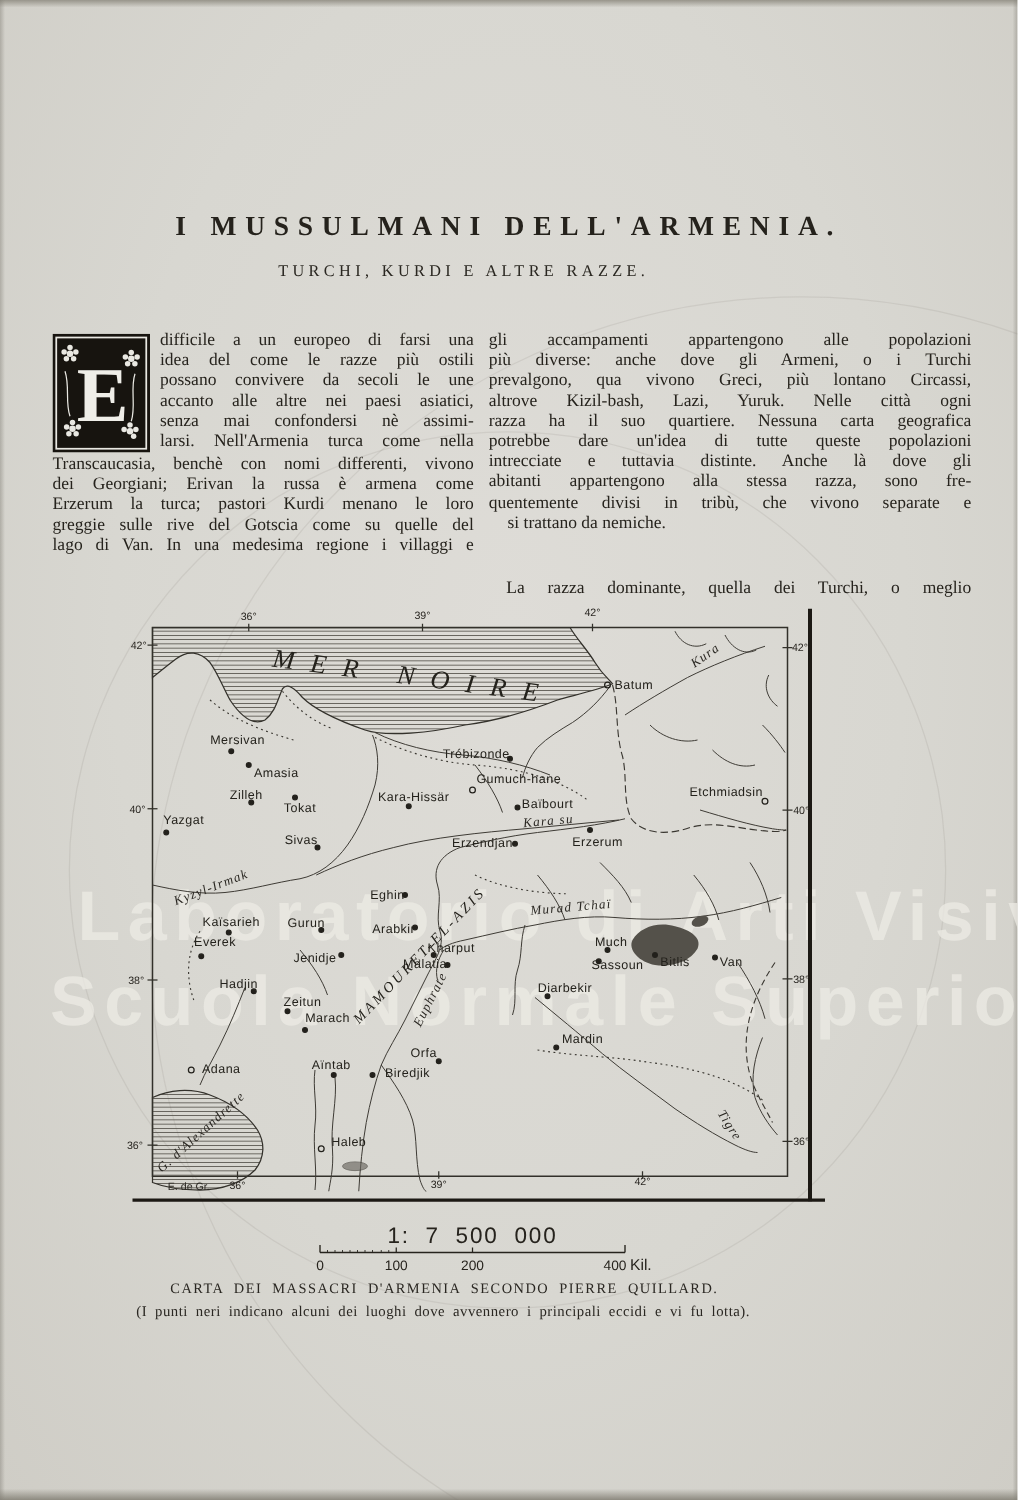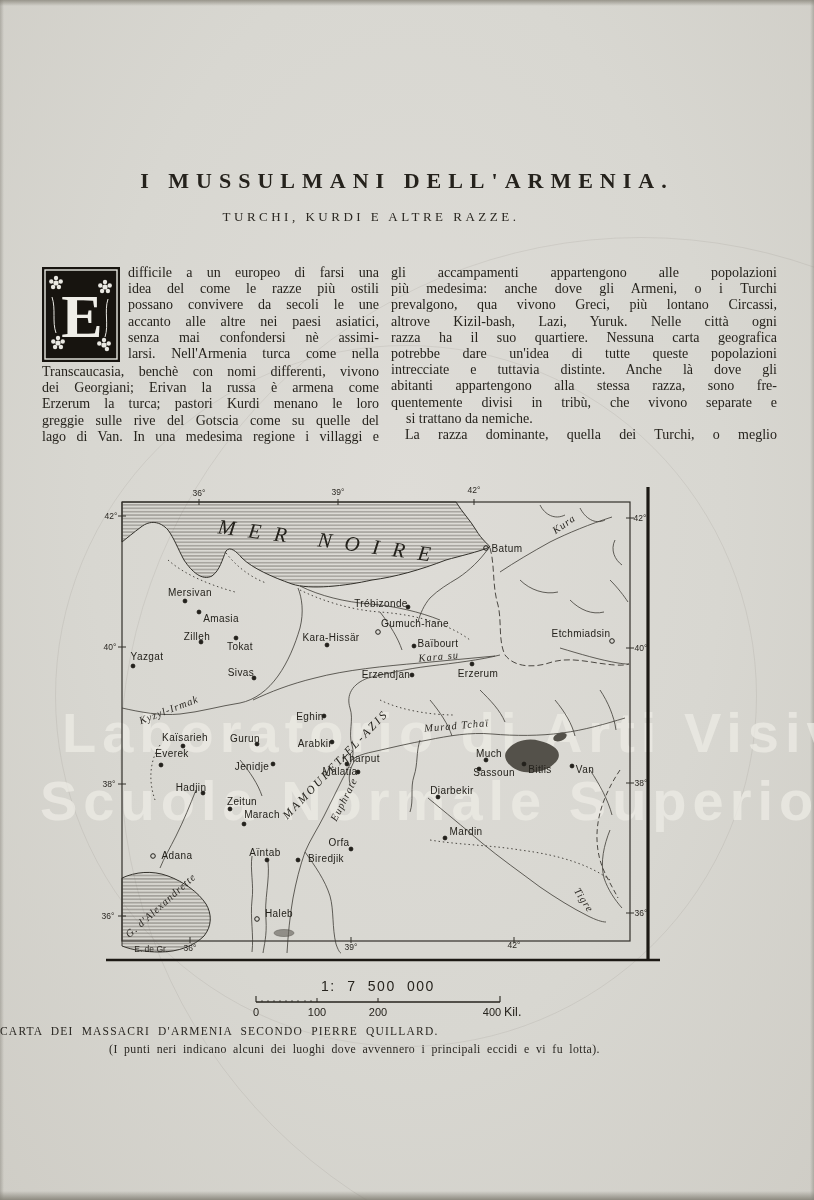--- a/index.html
+++ b/index.html
@@ -21,34 +21,34 @@
   .wm-l2{left:40px;top:768px;font-size:56px;}
   .title{position:absolute;left:0;top:168px;width:814px;text-align:center;
          font-size:22px;letter-spacing:7px;font-weight:bold;margin:0;color:#25221c;}
   .subtitle{position:absolute;left:0;top:209px;width:742px;text-align:center;
             font-size:13px;letter-spacing:3.5px;font-weight:normal;margin:0;color:#2a2721;}
   .col{position:absolute;top:265px;font-size:14px;}
   .col-left{left:42px;width:337px;}
   .col-right{left:391px;width:386px;}
   .tline{height:16.2px;line-height:16.2px;text-align:justify;text-align-last:justify;overflow:hidden;}
   .tline.last{text-align-last:left;margin-left:15px;}
-  .para2{height:16.2px;line-height:16.2px;text-align:justify;text-align-last:justify;text-indent:14px;overflow:hidden;}
+  .para2{height:16.2px;line-height:16.2px;text-align:justify;text-align-last:justify;text-indent:14px;overflow:hidden;margin-top:36px;}
   .dropcap{float:left;width:78px;height:95px;margin:2px 8px 2px 0;}
   .map-svg{position:absolute;left:100px;top:480px;width:570px;height:490px;}
   .city-label{font-family:"Liberation Sans","DejaVu Sans",sans-serif;font-size:10px;fill:#24221c;letter-spacing:.4px;}
   .coord-label{font-family:"Liberation Sans","DejaVu Sans",sans-serif;font-size:8.5px;fill:#2b2823;}
   .river-label{font-family:"Liberation Serif","DejaVu Serif",serif;font-style:italic;font-size:10.5px;fill:#2b2823;letter-spacing:1px;}
   .region-label{font-family:"Liberation Serif","DejaVu Serif",serif;font-style:italic;font-size:11.5px;fill:#24221c;letter-spacing:2.5px;}
   .sea-label{font-family:"Liberation Serif","DejaVu Serif",serif;font-style:italic;font-size:21px;fill:#24221c;letter-spacing:13px;}
   .scale-ratio{position:absolute;left:178px;top:978px;width:400px;text-align:center;
-               font-family:"Liberation Sans","DejaVu Sans",sans-serif;font-size:14px;letter-spacing:1.5px;word-spacing:6px;color:#26231d;}
+               font-family:"Liberation Sans","DejaVu Sans",sans-serif;font-size:18px;letter-spacing:1.5px;word-spacing:6px;color:#26231d;}
   .scalebar{position:absolute;left:248px;top:992px;width:280px;height:30px;}
   .sb-num{font-family:"Liberation Sans","DejaVu Sans",sans-serif;font-size:11px;fill:#26231d;}
   .sb-unit{font-family:"Liberation Sans","DejaVu Sans",sans-serif;font-size:12.5px;fill:#26231d;}
-  .caption1{position:absolute;left:0;top:1025px;width:711px;
+  .caption1{position:absolute;left:0;top:1025px;width:711px;text-align:center;
             font-size:11.5px;letter-spacing:1.2px;word-spacing:4px;color:#2a2722;}
   .caption2{position:absolute;left:0;top:1042px;width:709px;text-align:center;
             font-size:11.8px;letter-spacing:.4px;word-spacing:3px;color:#2a2722;}
 </style>
 </head>
 <body>
 
 <div class="page">
 
   <div class="edge top"></div>
@@ -120,21 +120,21 @@
         <div class="tline">dei Georgiani; Erivan la russa è armena come</div>
         <div class="tline">Erzerum la turca; pastori Kurdi menano le loro</div>
         <div class="tline">greggie sulle rive del Gotscia come su quelle del</div>
         <div class="tline">lago di Van. In una medesima regione i villaggi e</div>
       </div>
   </div>
 
   <div class="col col-right">
     <div>
         <div class="tline">gli accampamenti appartengono alle popolazioni</div>
-        <div class="tline">più medesima: anche dove gli Armeni, o i Turchi</div>
+        <div class="tline">più diverse: anche dove gli Armeni, o i Turchi</div>
         <div class="tline">prevalgono, qua vivono Greci, più lontano Circassi,</div>
         <div class="tline">altrove Kizil-bash, Lazi, Yuruk. Nelle città ogni</div>
         <div class="tline">razza ha il suo quartiere. Nessuna carta geografica</div>
         <div class="tline">potrebbe dare un'idea di tutte queste popolazioni</div>
         <div class="tline">intrecciate e tuttavia distinte. Anche là dove gli</div>
         <div class="tline">abitanti appartengono alla stessa razza, sono fre-</div>
         <div class="tline">quentemente divisi in tribù, che vivono separate e</div>
         <div class="tline last">si trattano da nemiche.</div>
       </div>
     <div class="para2">La razza dominante, quella dei Turchi, o meglio</div>

